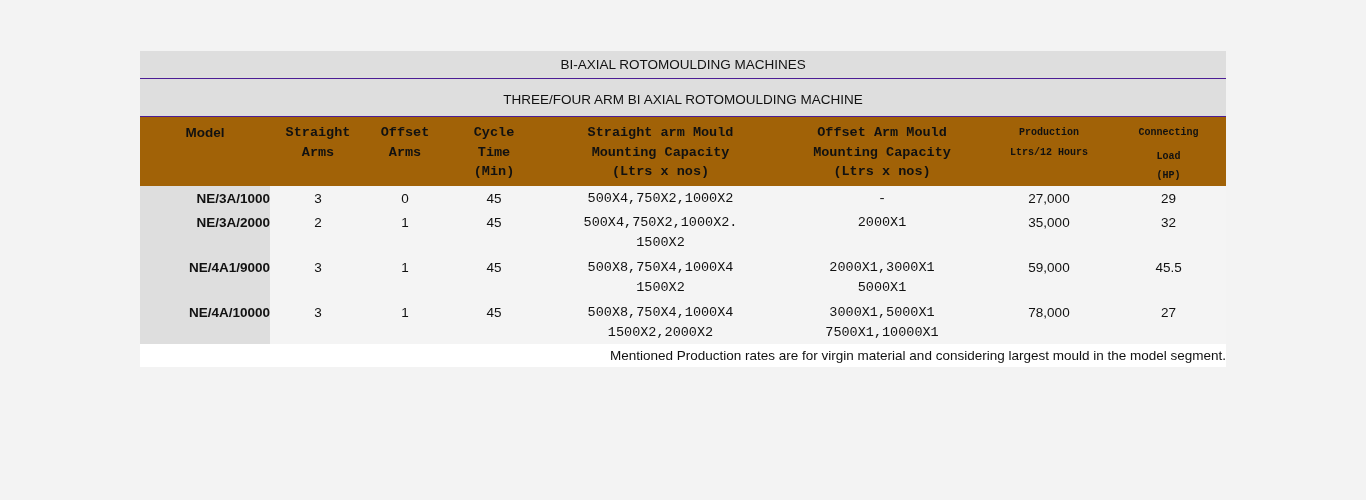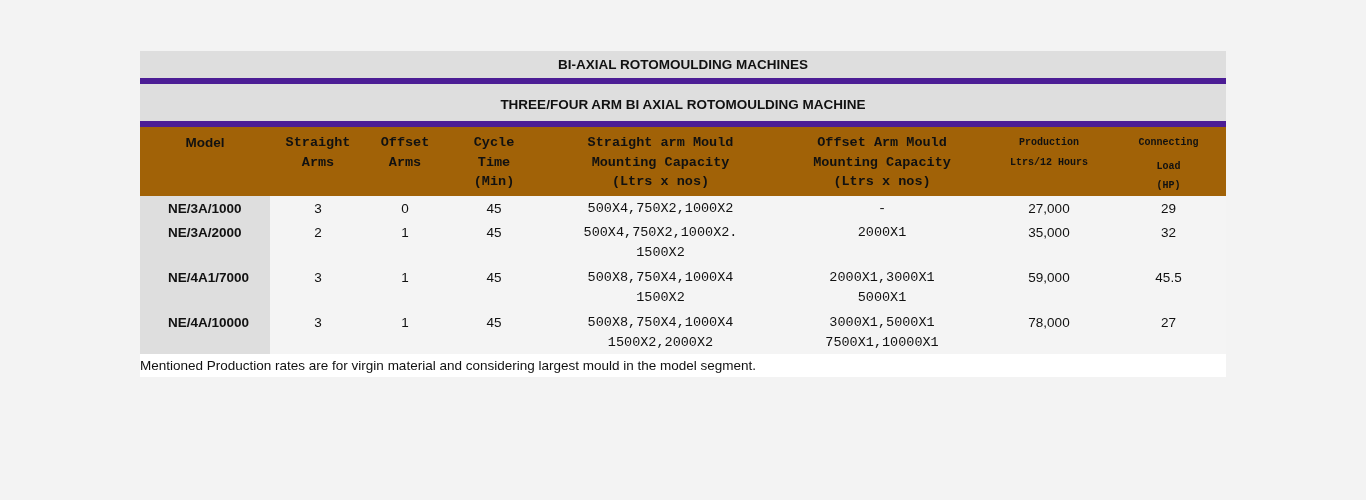--- a/index.html
+++ b/index.html
@@ -3,30 +3,30 @@
 <meta charset="utf-8">
 <style>
   html, body { margin:0; padding:0; }
   body {
     width:1366px; height:500px; background:#f3f3f3; position:relative; overflow:hidden;
     font-family:"Liberation Sans", "DejaVu Sans", sans-serif; color:#111;
   }
   .table-wrap { position:absolute; left:140px; top:51px; width:1086px; }
   table { border-collapse:collapse; width:1086px; table-layout:fixed; }
   td, th { padding:0; font-size:13.5px; line-height:19.5px; }
-  .title-row td { background:#dedede; text-align:center; font-weight:bold; height:27px; border-bottom:6px solid #4c1d95; }
+  .title-row td { background:#dedede; text-align:center; font-weight:normal; height:27px; border-bottom:1px solid #4c1d95; }
   .title-row.sub td { height:33px; vertical-align:middle; padding-top:4px; }
   .head-row th { background:#a16207; font-weight:bold; text-align:center; vertical-align:top; padding-top:6px; height:59px; font-size:13.5px; }
   .head-row th.small { font-size:10px; }
   .head-row th.model { text-align:center; }
   .data-row td { background:#f4f4f4; text-align:center; vertical-align:top; padding-top:4px; }
-  .data-row td.model { background:#dedede; text-align:left; font-weight:bold; padding-left:28px; }
+  .data-row td.model { background:#dedede; text-align:right; font-weight:bold; padding-left:28px; }
   .data-row.single td { height:19px; padding-top:3px; padding-bottom:1px;}
   .data-row.double td { height:39px; padding-bottom:2px; }
-  .note-row td { background:#ffffff; text-align:left; height:23px; font-size:13.5px; }
+  .note-row td { background:#ffffff; text-align:right; height:23px; font-size:13.5px; }
   .cell-line { display:block;font-family:Liberation Mono, monospace; }
 </style>
 </head>
 <body>
 
 <div class="table-wrap">
 <table>
   <colgroup>
     <col style="width:130px">
         <col style="width:96px">
@@ -107,21 +107,21 @@
     <td>
             <span class="cell-line">2000X1</span>
           </td>
     <td>35,000</td>
     <td>32</td>
   </tr>
 
 
 
   <tr class="data-row double">
-    <td class="model">NE/4A1/7000</td>
+    <td class="model">NE/4A1/9000</td>
     <td>3</td>
     <td>1</td>
     <td>45</td>
     <td>
       <span class="cell-line">500X8,750X4,1000X4</span>
       <span class="cell-line">1500X2</span>
     </td>
     <td>
       <span class="cell-line">2000X1,3000X1</span>
       <span class="cell-line">5000X1</span>

